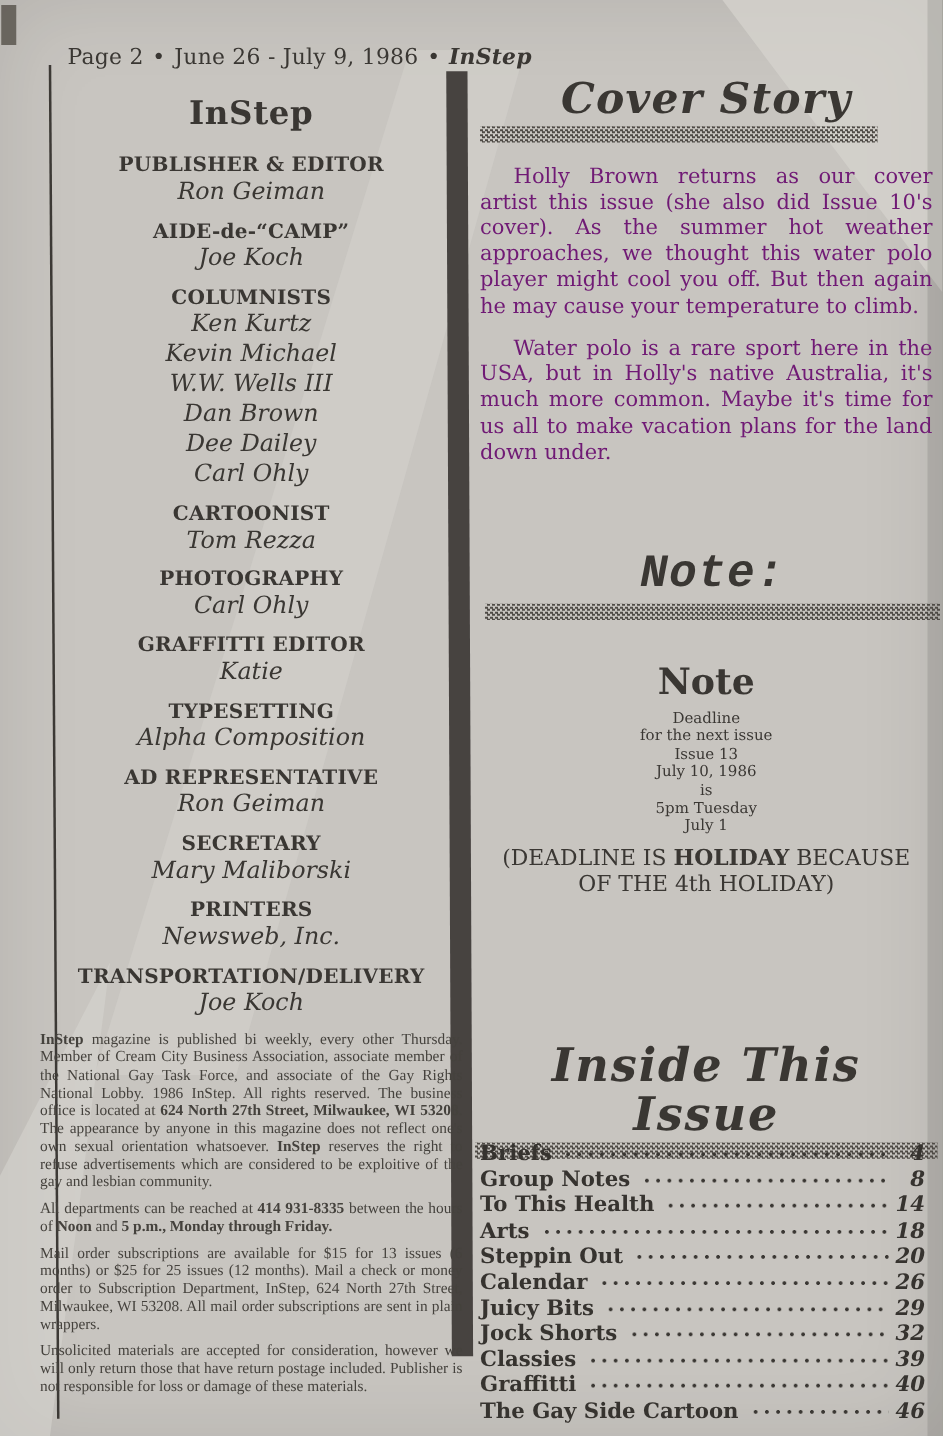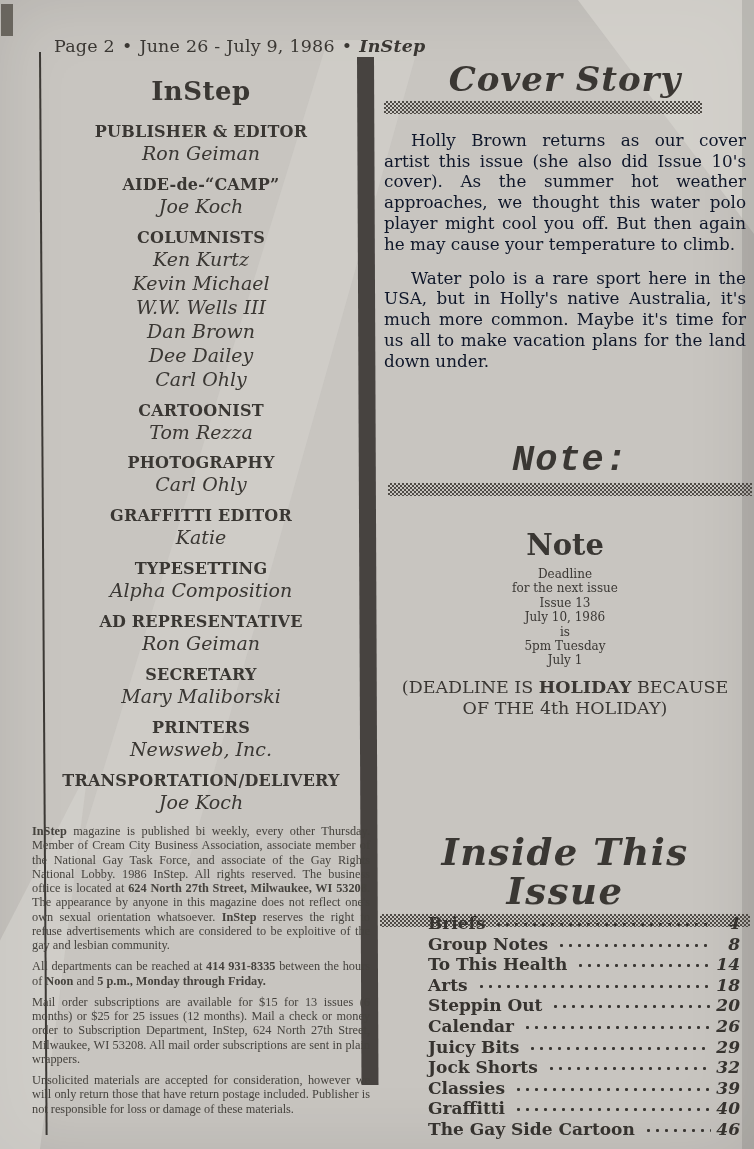--- a/index.html
+++ b/index.html
@@ -57,39 +57,39 @@
     .band{background:repeating-conic-gradient(var(--ink2) 0% 25%,transparent 0% 50%) 0 0/4px 4px;}
   }
 
   .script-head{font-size:34px;font-weight:bold;font-style:italic;letter-spacing:1px;
     text-align:center;line-height:1.05;}
 
   
   .cover-story{position:absolute;left:384px;top:62px;width:362px;}
   .cover-story .script-head{width:300px;margin:0 auto;}
   .band-cover{width:318px;}
-  .body-para{font-size:16.8px;line-height:1.24;text-align:justify;text-indent:1.6em;margin-top:13px;color:#0f172a;}
+  .body-para{font-size:16.8px;line-height:1.24;text-align:justify;text-indent:1.6em;margin-top:13px;color:#701a75;}
   .cover-story .body-para:first-of-type{margin-top:16px;}
 
   
   .note-head{position:absolute;left:388px;top:441px;width:364px;font-family:Liberation Mono, monospace;}
   .note-head .script-head{font-size:37px;}
   
   .note-block{position:absolute;left:384px;top:528px;width:362px;text-align:center;}
   .note-box-title{font-size:29px;font-weight:bold;margin-bottom:5px;}
   .note-line{font-size:12px;line-height:1.2;}
   .strict{margin-top:9px;font-size:17.5px;line-height:1.2;width:340px;margin-left:11px;}
   .strict .b{font-weight:bold;}
 
   
   .inside-head{position:absolute;left:380px;top:833px;width:370px;}
   .inside-head .script-head{font-size:37px;letter-spacing:1.5px;}
   #toc{position:absolute;left:384px;top:913px;width:356px;}
   .toc-row{display:flex;align-items:baseline;height:20.6px;font-size:17px;font-weight:bold;color:#36332f;}
-  .toc-label{white-space:nowrap;padding-left:44px;}
+  .toc-label{white-space:nowrap;}
   .toc-dots{flex:1;height:9px;margin:0 3px 0 9px;
     background:radial-gradient(circle,#3a3733 1.3px,transparent 1.7px) left bottom/9px 9px repeat-x;}
   .toc-page{min-width:26px;text-align:right;font-style:italic;}
 </style>
 </head>
 <body>
 
 <div id="page">
 
   <div class="crease crease-tr"></div>

